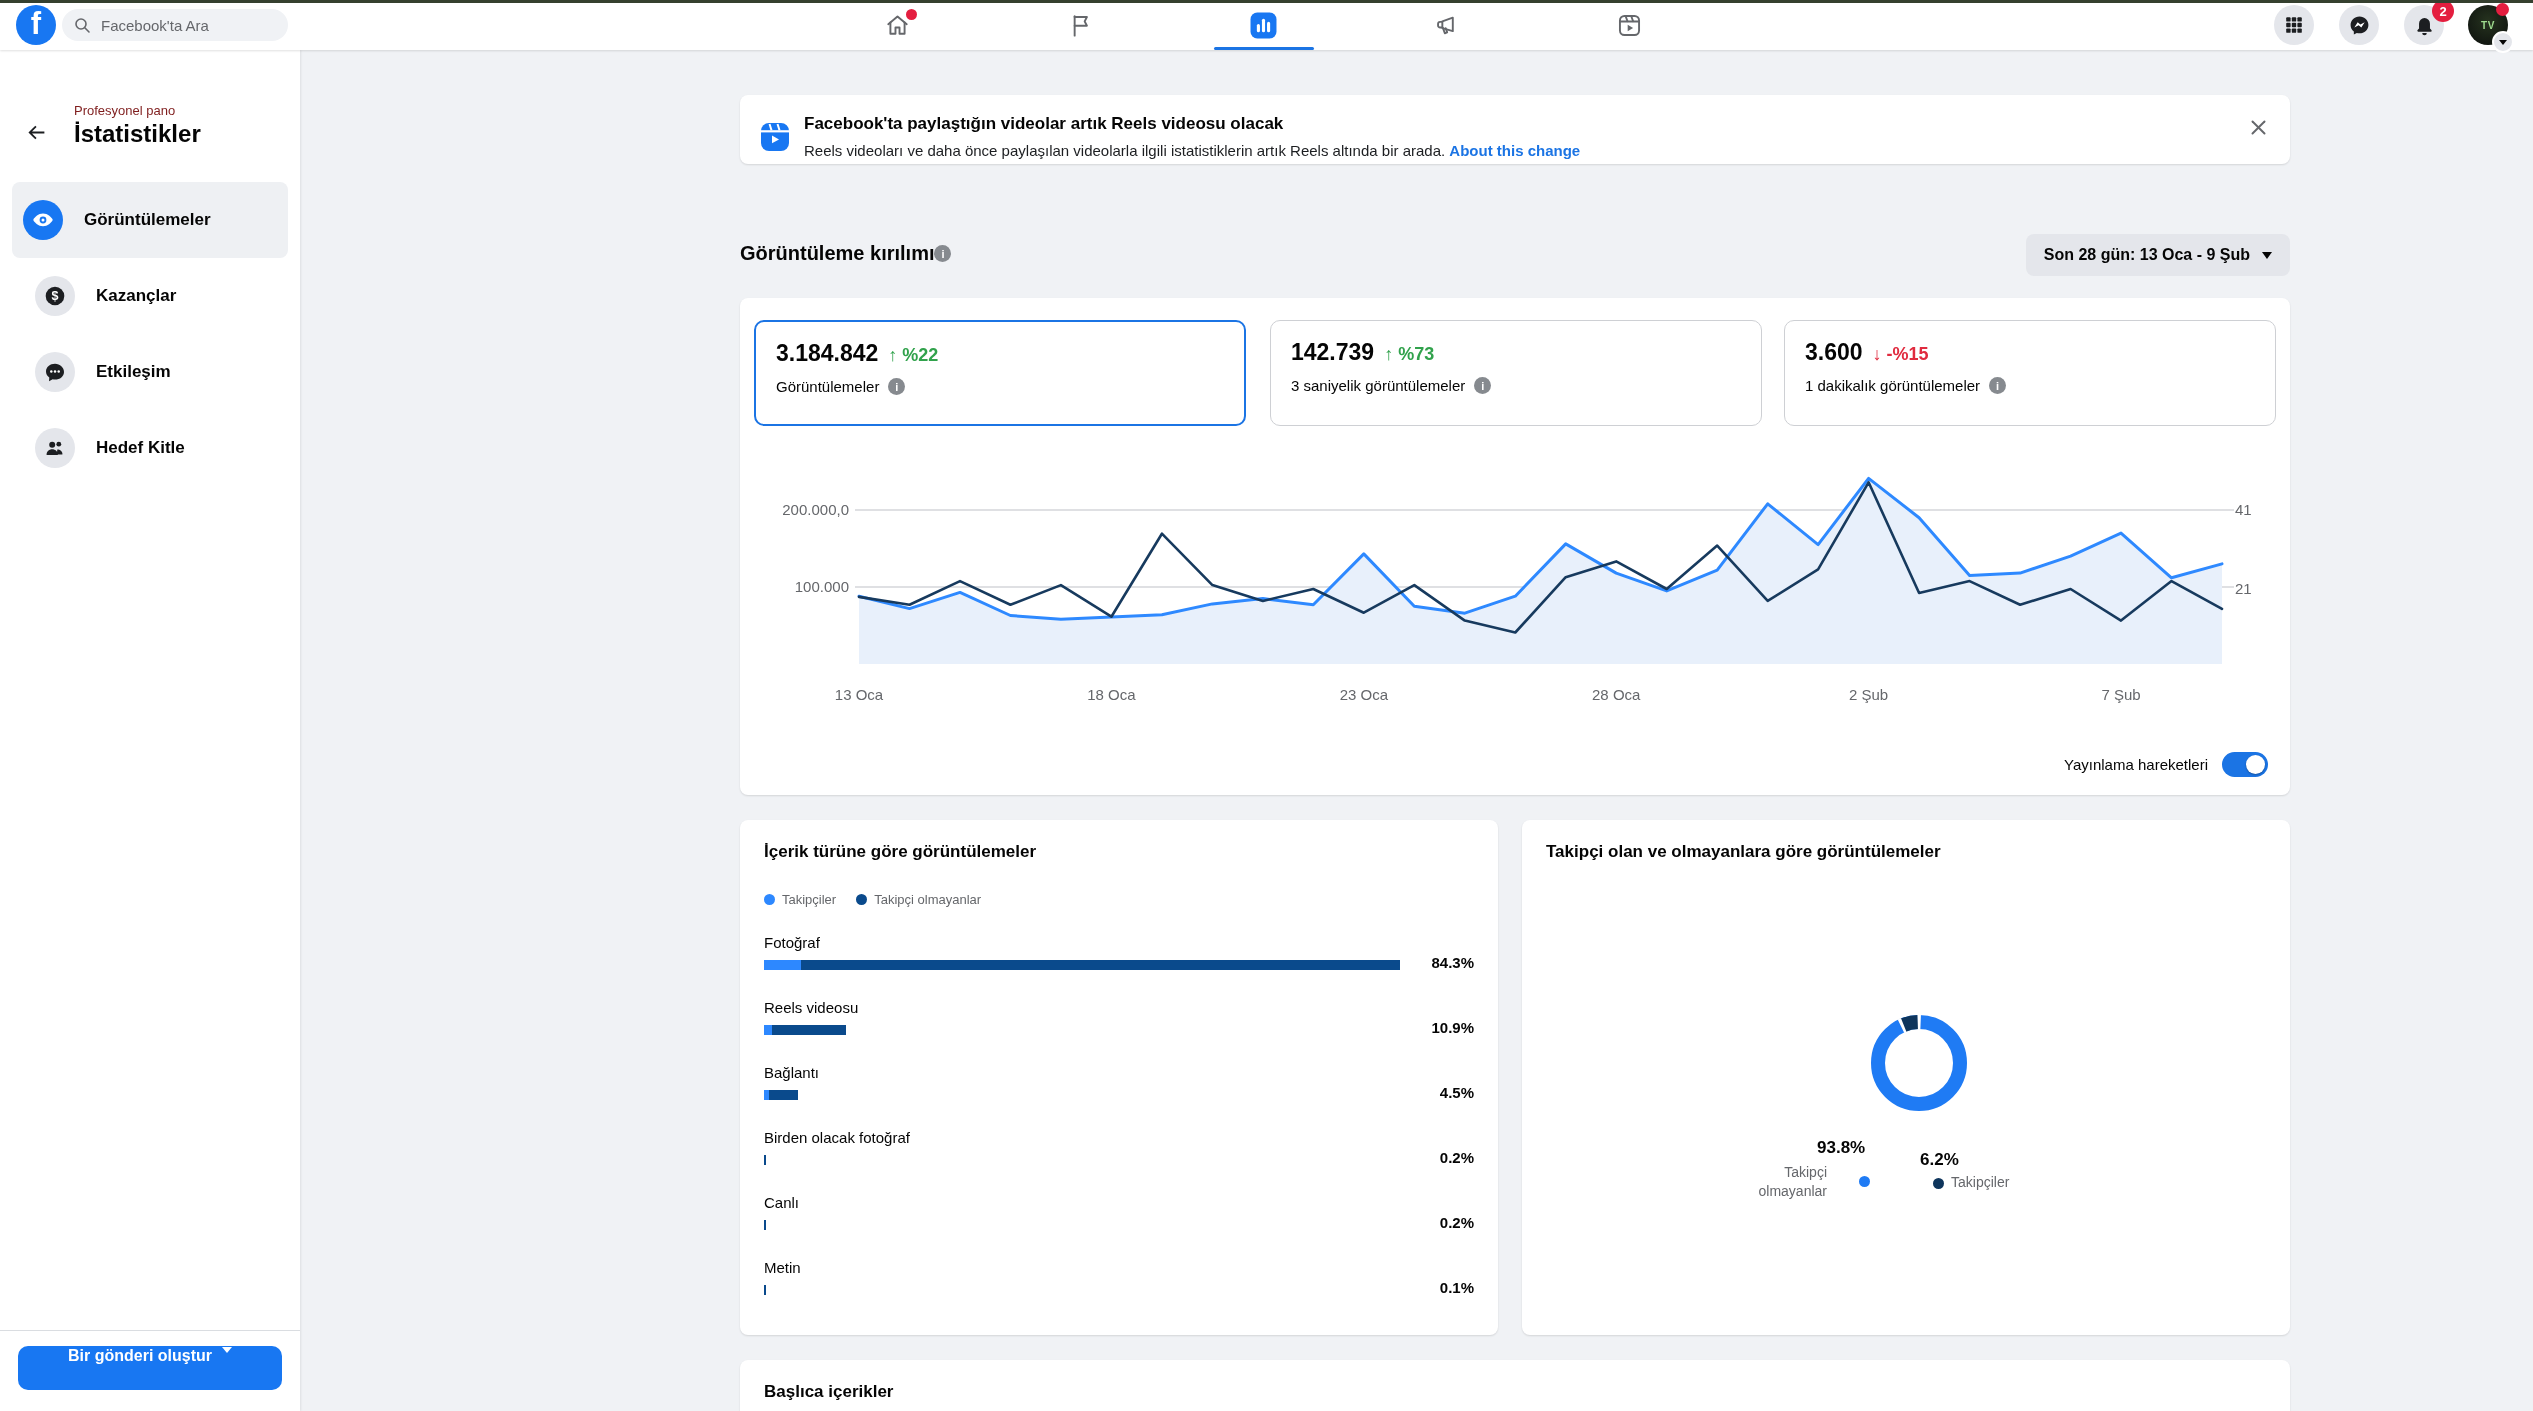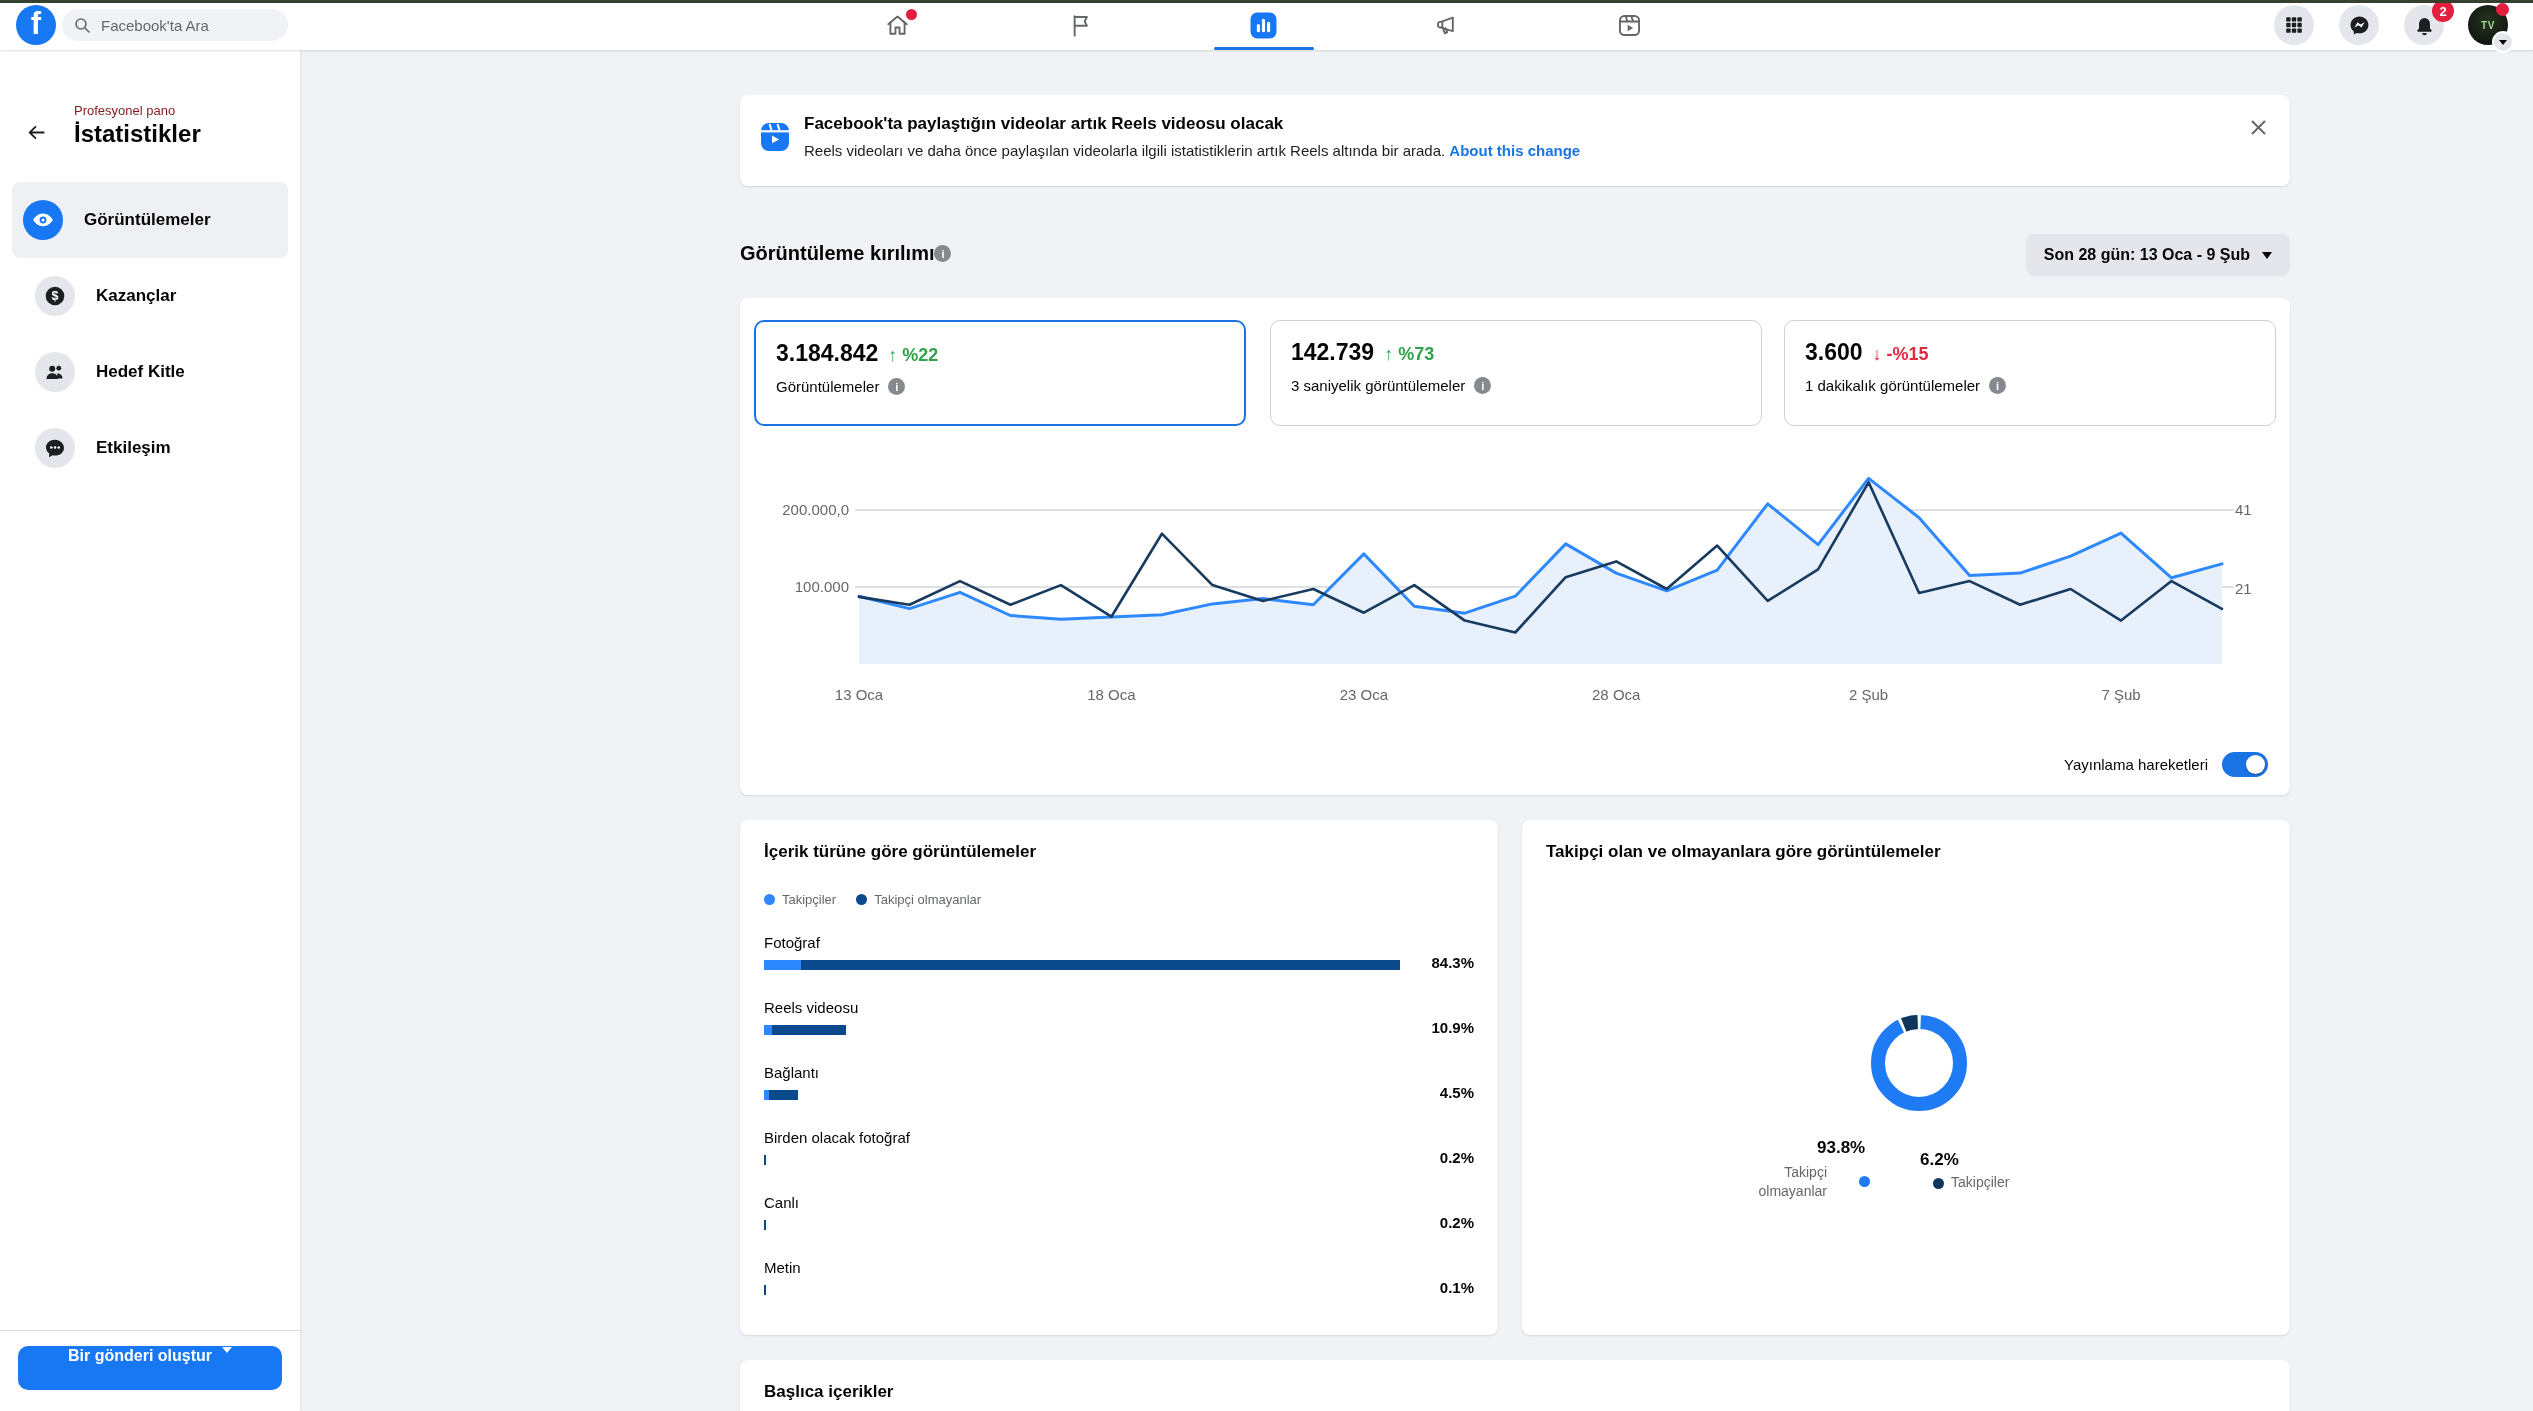--- a/index.html
+++ b/index.html
@@ -52,21 +52,21 @@
   .sb-footer{position:absolute;left:0;bottom:0;width:300px;height:80px;border-top:1px solid #dadde1;background:#fff;}
   .create-post{position:absolute;left:18px;top:15px;width:264px;height:44px;border:0;border-radius:10px;background:#1877f2;
     color:#fff;font-size:16px;font-weight:700;font-family:"Liberation Sans",sans-serif;cursor:pointer;
     display:flex;align-items:flex-start;justify-content:center;gap:10px;}
   .create-post .caret-down{border-top-color:#fff;border-left-width:5px;border-right-width:5px;}
   
   .main{position:absolute;left:300px;top:50px;width:2233px;height:1361px;overflow:hidden;}
   .content{position:absolute;left:440px;top:0;width:1550px;}
   .card{background:#fff;border-radius:8px;box-shadow:0 1px 2px rgba(0,0,0,.12);}
   
-  .banner{position:absolute;left:0;top:45px;width:1550px;height:91px;box-sizing:border-box;padding-left:16px;}
+  .banner{position:absolute;left:0;top:45px;width:1550px;height:69px;box-sizing:border-box;padding-left:16px;}
   .banner-ic{position:absolute;left:20px;top:27px;}
   .banner-title{position:absolute;left:64px;top:19px;font-size:17px;font-weight:700;}
   .banner-desc{position:absolute;left:64px;top:47px;font-size:15px;color:#1c1e21;}
   .banner-link{color:#1b74e4;font-weight:600;cursor:pointer;}
   .banner-close{position:absolute;right:18px;top:18px;width:28px;height:28px;display:flex;align-items:center;justify-content:center;cursor:pointer;border-radius:50%;}
   
   .sec-head{position:absolute;left:0;top:184px;width:1550px;height:48px;}
   .sec-title{position:absolute;left:0;top:8px;font-size:20px;font-weight:700;display:flex;align-items:center;}
   .info{display:inline-flex;width:17px;height:17px;border-radius:50%;background:#868a8f;color:#fff;
     font-size:11px;font-weight:700;align-items:center;justify-content:center;cursor:pointer;}
@@ -231,40 +231,40 @@
         <svg width="22" height="22" viewBox="0 0 22 22">
           <circle cx="11" cy="11" r="9.3" fill="#1c1e21"></circle>
           <text x="11" y="15.4" text-anchor="middle" fill="#fff" font-size="12.5" font-weight="bold">$</text>
         </svg>
       </span>
       <span class="sb-label">Kazançlar</span>
     </div>
     <div class="sb-item">
       <span class="sb-ic">
         <svg width="22" height="22" viewBox="0 0 22 22">
+          <path fill="#1c1e21" d="M11 2.8C6 2.8 2 6.2 2 10.4c0 2.4 1.3 4.6 3.3 6l-.3 3.9 3.7-2c.7.2 1.5.3 2.3.3 5 0 9-3.4 9-7.7S16 2.8 11 2.8z"></path>
+          <circle cx="7.3" cy="10.6" r="1.25" fill="#fff"></circle>
+            <circle cx="11" cy="10.6" r="1.25" fill="#fff"></circle>
+            <circle cx="14.7" cy="10.6" r="1.25" fill="#fff"></circle>
+        </svg>
+      </span>
+      <span class="sb-label">Etkileşim</span>
+    </div>
+    <div class="sb-item">
+      <span class="sb-ic">
+        <svg width="22" height="22" viewBox="0 0 22 22">
           <g fill="#1c1e21">
             <circle cx="14.8" cy="7.2" r="2.4"></circle>
             <path d="M13.3 12.4c2.9 0 5.1 1.9 5.1 4.4v.6h-5.6z"></path>
             <circle cx="8.2" cy="7.8" r="3"></circle>
             <path d="M2.6 17.4c0-3 2.5-5.1 5.6-5.1s5.6 2.1 5.6 5.1v.5H2.6z"></path>
           </g>
         </svg>
       </span>
       <span class="sb-label">Hedef Kitle</span>
-    </div>
-    <div class="sb-item">
-      <span class="sb-ic">
-        <svg width="22" height="22" viewBox="0 0 22 22">
-          <path fill="#1c1e21" d="M11 2.8C6 2.8 2 6.2 2 10.4c0 2.4 1.3 4.6 3.3 6l-.3 3.9 3.7-2c.7.2 1.5.3 2.3.3 5 0 9-3.4 9-7.7S16 2.8 11 2.8z"></path>
-          <circle cx="7.3" cy="10.6" r="1.25" fill="#fff"></circle>
-            <circle cx="11" cy="10.6" r="1.25" fill="#fff"></circle>
-            <circle cx="14.7" cy="10.6" r="1.25" fill="#fff"></circle>
-        </svg>
-      </span>
-      <span class="sb-label">Etkileşim</span>
     </div>
   </nav>
 
   <div class="sb-footer">
     <button class="create-post">
       <span>Bir gönderi oluştur</span>
       <span class="caret-down"></span>
     </button>
   </div>
 </aside>

